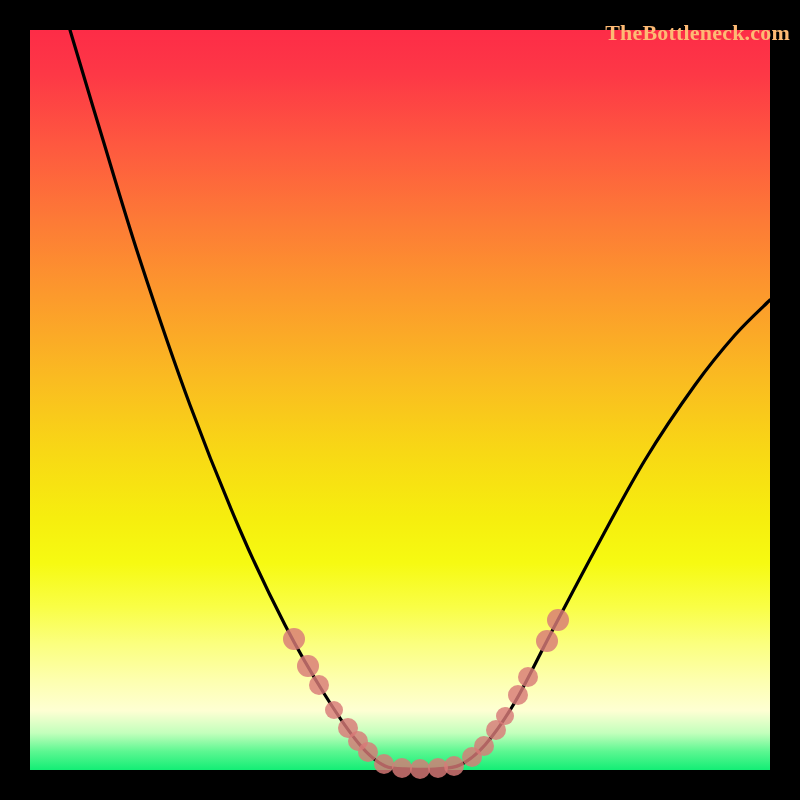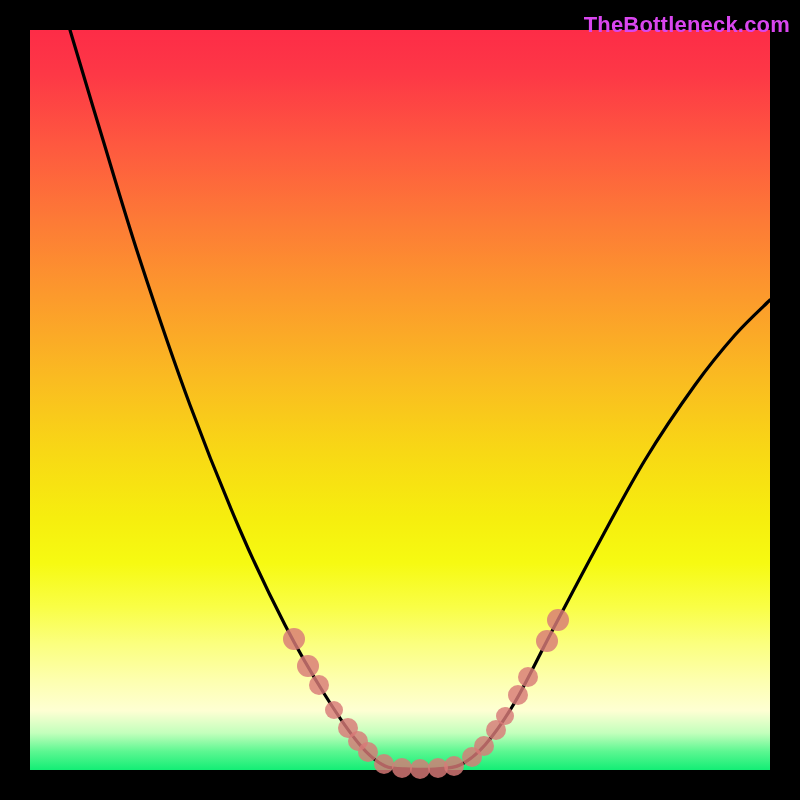--- a/index.html
+++ b/index.html
@@ -38,26 +38,26 @@
       #fbff7f 83%,
       #fdffb0 88%,
       #feffd3 92%,
       #c3ffbc 95%,
       #5cf791 97.5%,
       #13ee75 100%
     );
   }
   .watermark {
     position: absolute;
-    top: 12px;
+    top: 20px;
     right: 10px;
-    font-family: Liberation Sans, sans-serif;
+    font-family: Liberation Serif, serif;
     font-size: 22px;
     font-weight: 600;
-    color: #d946ef;
+    color: #fdba74;
     letter-spacing: 0.2px;
     user-select: none;
   }
   svg.curve {
     position: absolute;
     left: 0;
     top: 0;
     width: 740px;
     height: 740px;
     overflow: visible;

